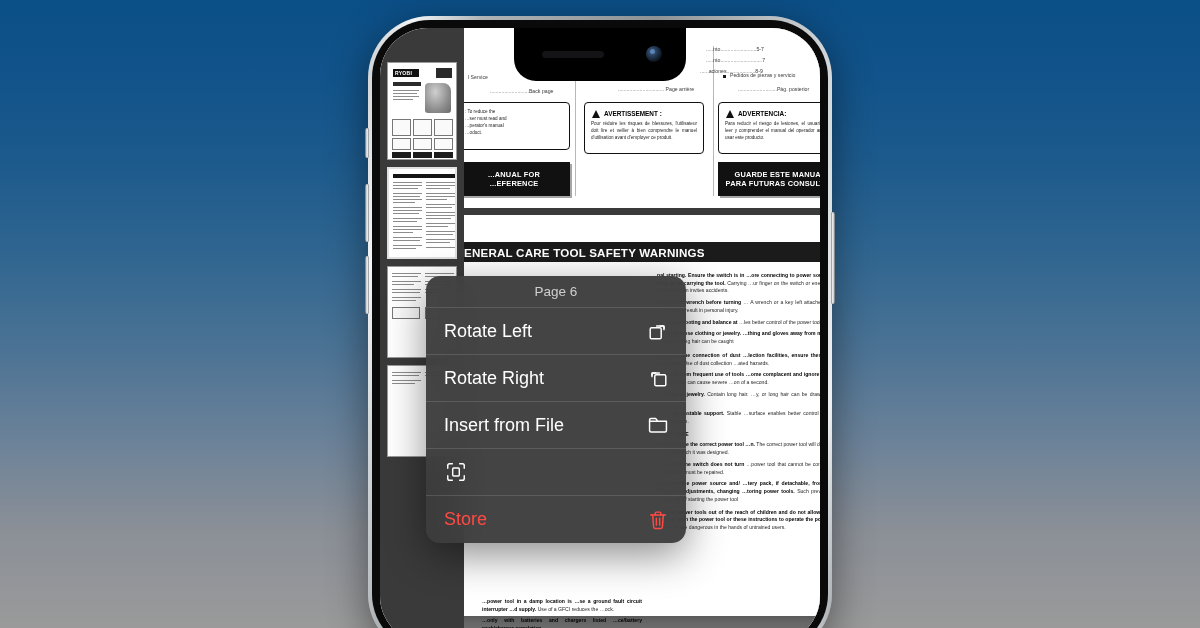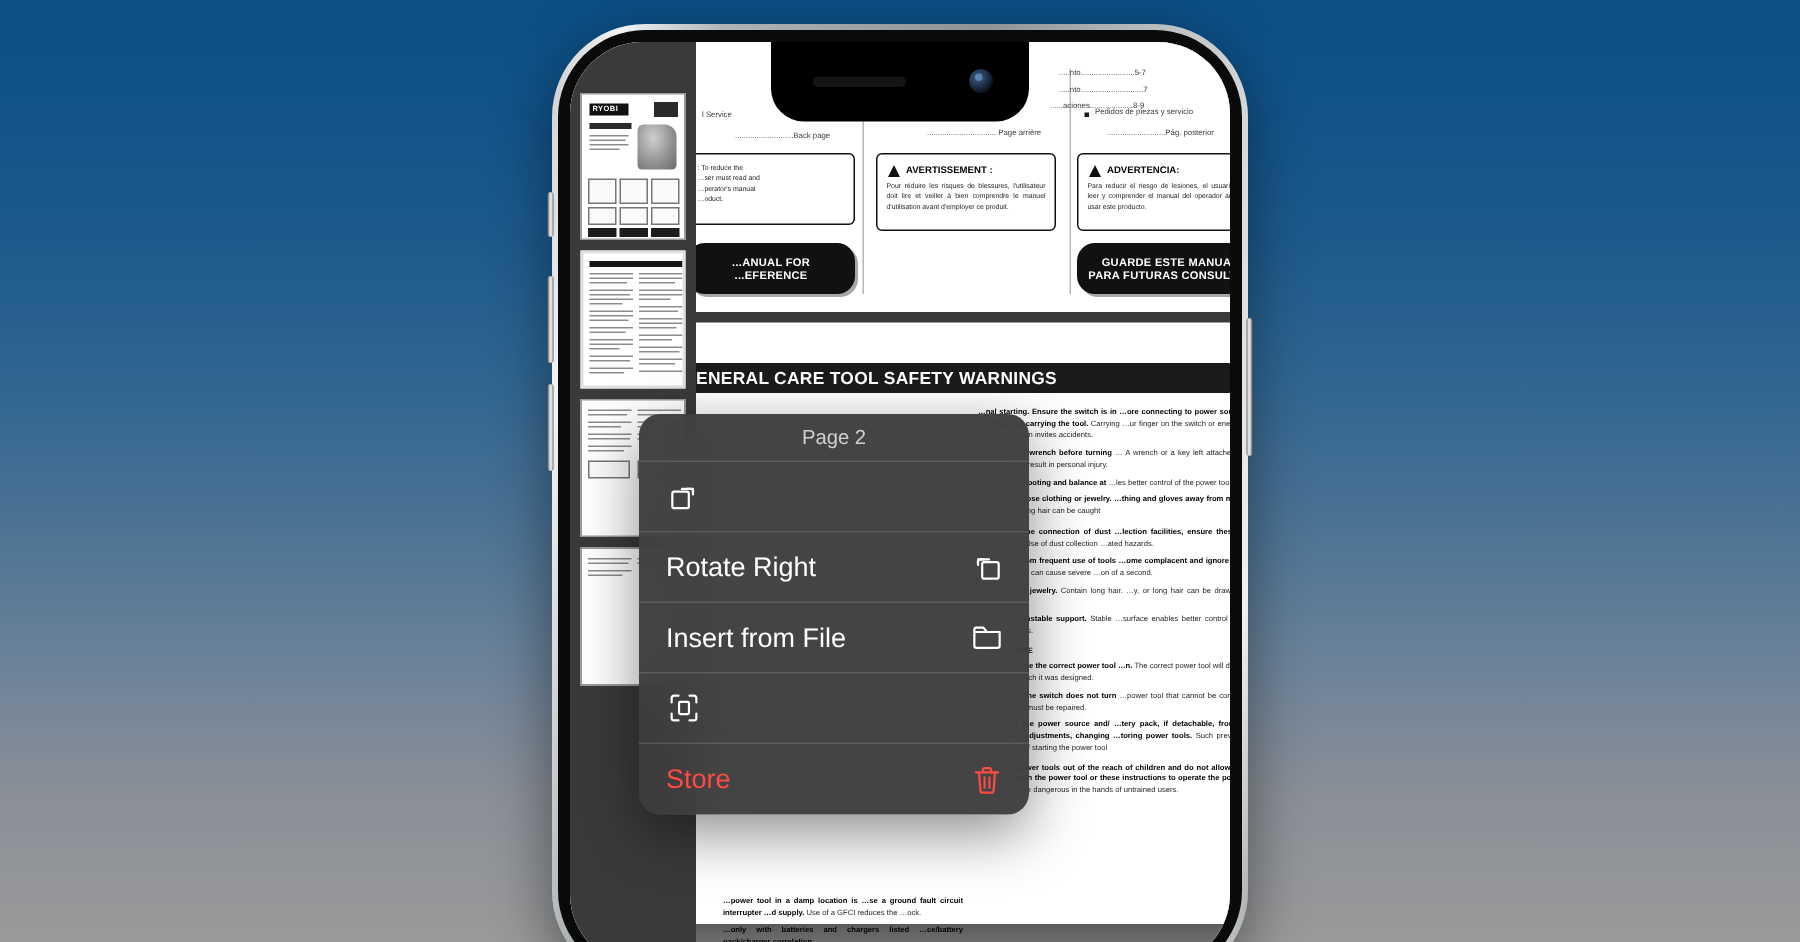--- a/index.html
+++ b/index.html
@@ -120,21 +120,21 @@
   .bullet{position:absolute;width:3px;height:3px;background:#1a1a1a;}
 
   .warnbox{
     position:absolute;border:1px solid #111;border-radius:4px;background:#fff;
   }
   .warnhdr{position:absolute;font-size:6.4px;font-weight:bold;color:#000;white-space:nowrap;}
   .warntri{position:absolute;width:0;height:0;border-left:4px solid transparent;border-right:4px solid transparent;border-bottom:8px solid #111;}
   .warnbody{position:absolute;font-size:4.6px;line-height:1.5;color:#222;text-align:justify;}
 
   .keepbar{
-    position:absolute;background:#111;border-radius:12px;color:#fff;
+    position:absolute;background:#111;border-radius:0;color:#fff;
     display:flex;align-items:center;justify-content:center;text-align:center;
     font-size:7.4px;font-weight:bold;line-height:1.25;letter-spacing:.2px;
     border:2px solid #111;box-shadow:2px 2px 0 rgba(0,0,0,.35);
   }
   .sectionbar{
     position:absolute;background:#1b1b1b;color:#fff;
     font-size:11.6px;font-weight:bold;letter-spacing:.2px;
     display:flex;align-items:center;padding-left:8px;
   }
   .body-txt{
@@ -344,23 +344,24 @@
 
           <div class="body-txt" style="left:44px;top:582px;width:160px;">
             <p><b>…power tool in a damp location is …se a ground fault circuit interrupter …d supply.</b> Use of a GFCI reduces the …ock.</p>
             <p style="margin-top:4px;"><b>…only with batteries and chargers listed …ce/battery pack/charger correlation</b></p>
           </div>
         </div>
       </div>
     </div>
 
     <div class="menu">
-      <div class="menu-title">Page 2</div>
+      <div class="menu-title">Page 6</div>
 
       <div class="menu-item">
+        <span class="mi-label">Rotate Left</span>
         <span class="mi-icon">
           <svg viewBox="0 0 24 24" fill="none" stroke="#fff" stroke-width="1.6" stroke-linecap="round" stroke-linejoin="round">
             <rect x="3.5" y="8.5" width="12" height="12" rx="1.5"></rect>
             <path d="M14.5 6.5 h4 v4"></path>
               <path d="M10.5 6.5 h6.5 a2 2 0 0 1 1.6 2.4"></path>
           </svg>
         </span>
       </div>
 
       <div class="menu-item">

